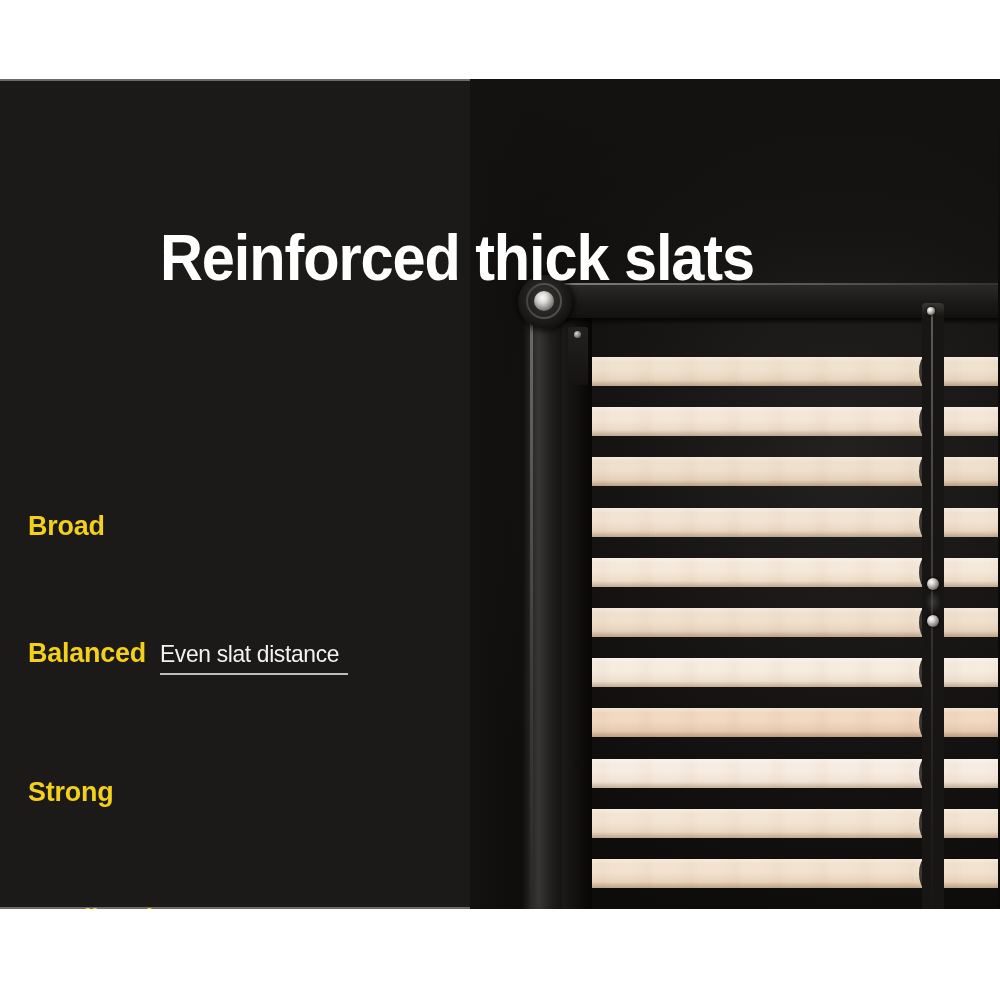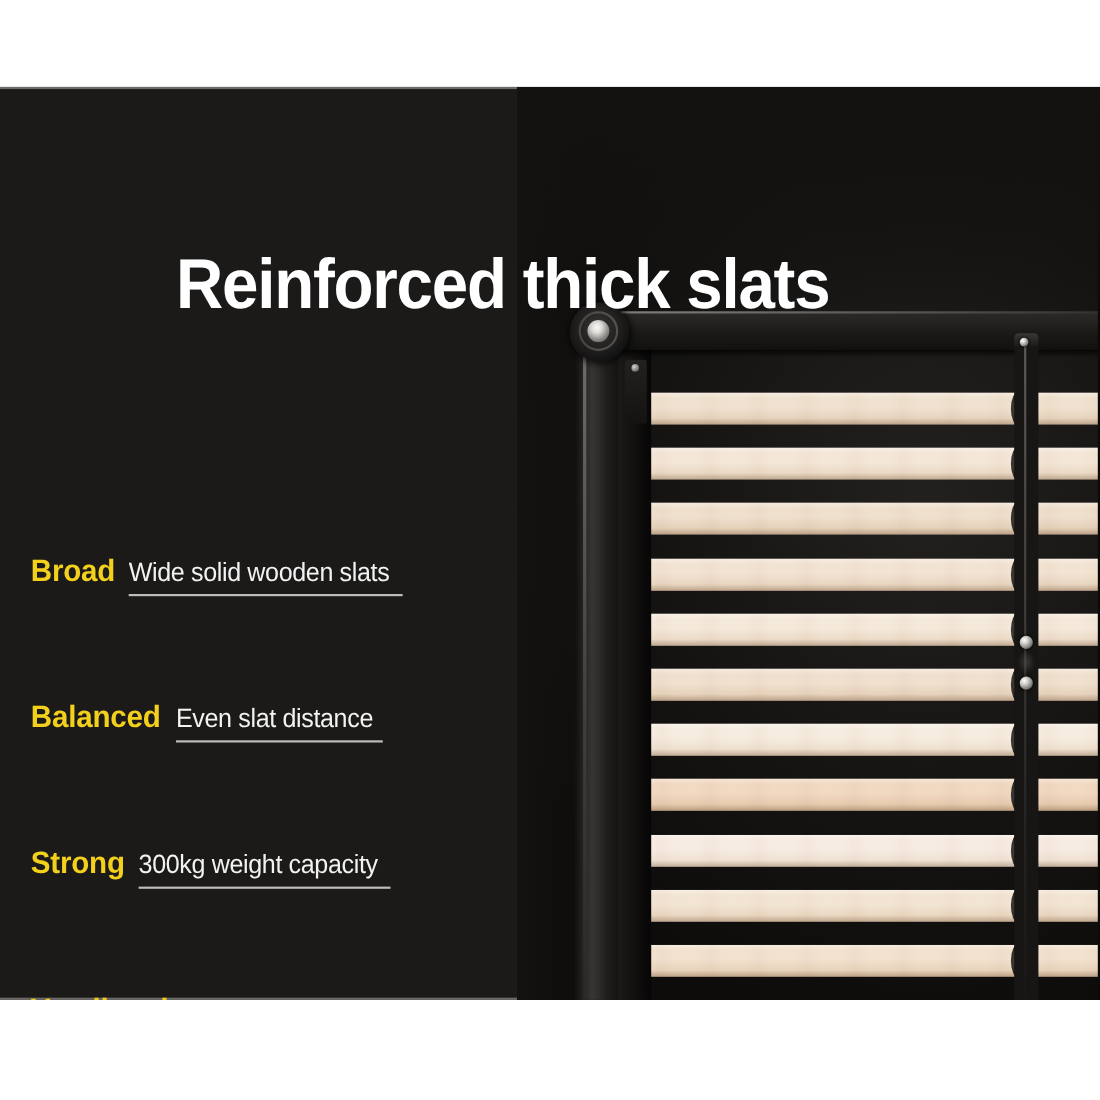--- a/index.html
+++ b/index.html
@@ -452,42 +452,34 @@
       <div class="photo-rightmask"></div>
       <div class="photo-vignette"></div>
     </div>
 
     <div class="headline">Reinforced thick slats</div>
 
     <div class="features" id="features">
         <div class="feature">
           <div class="feature-row">
             <span class="feat-term">Broad</span>
-            <span class="feat-desc-wrap">
-              <span class="feat-desc">Wide solid wooden slats</span>
-              <span class="feat-underline"></span>
-            </span>
           </div>
         </div>
         <div class="feature">
           <div class="feature-row">
             <span class="feat-term">Balanced</span>
             <span class="feat-desc-wrap">
               <span class="feat-desc">Even slat distance</span>
               <span class="feat-underline"></span>
             </span>
           </div>
         </div>
         <div class="feature">
           <div class="feature-row">
             <span class="feat-term">Strong</span>
-            <span class="feat-desc-wrap">
-              <span class="feat-desc">300kg weight capacity</span>
-              <span class="feat-underline"></span>
-            </span>
           </div>
         </div>
         <div class="feature">
           <div class="feature-row">
             <span class="feat-term">Ventilated</span>
             <span class="feat-desc-wrap">
               <span class="feat-desc">Fresh and dry mattress at all times</span>
             </span>
           </div>
         </div>

